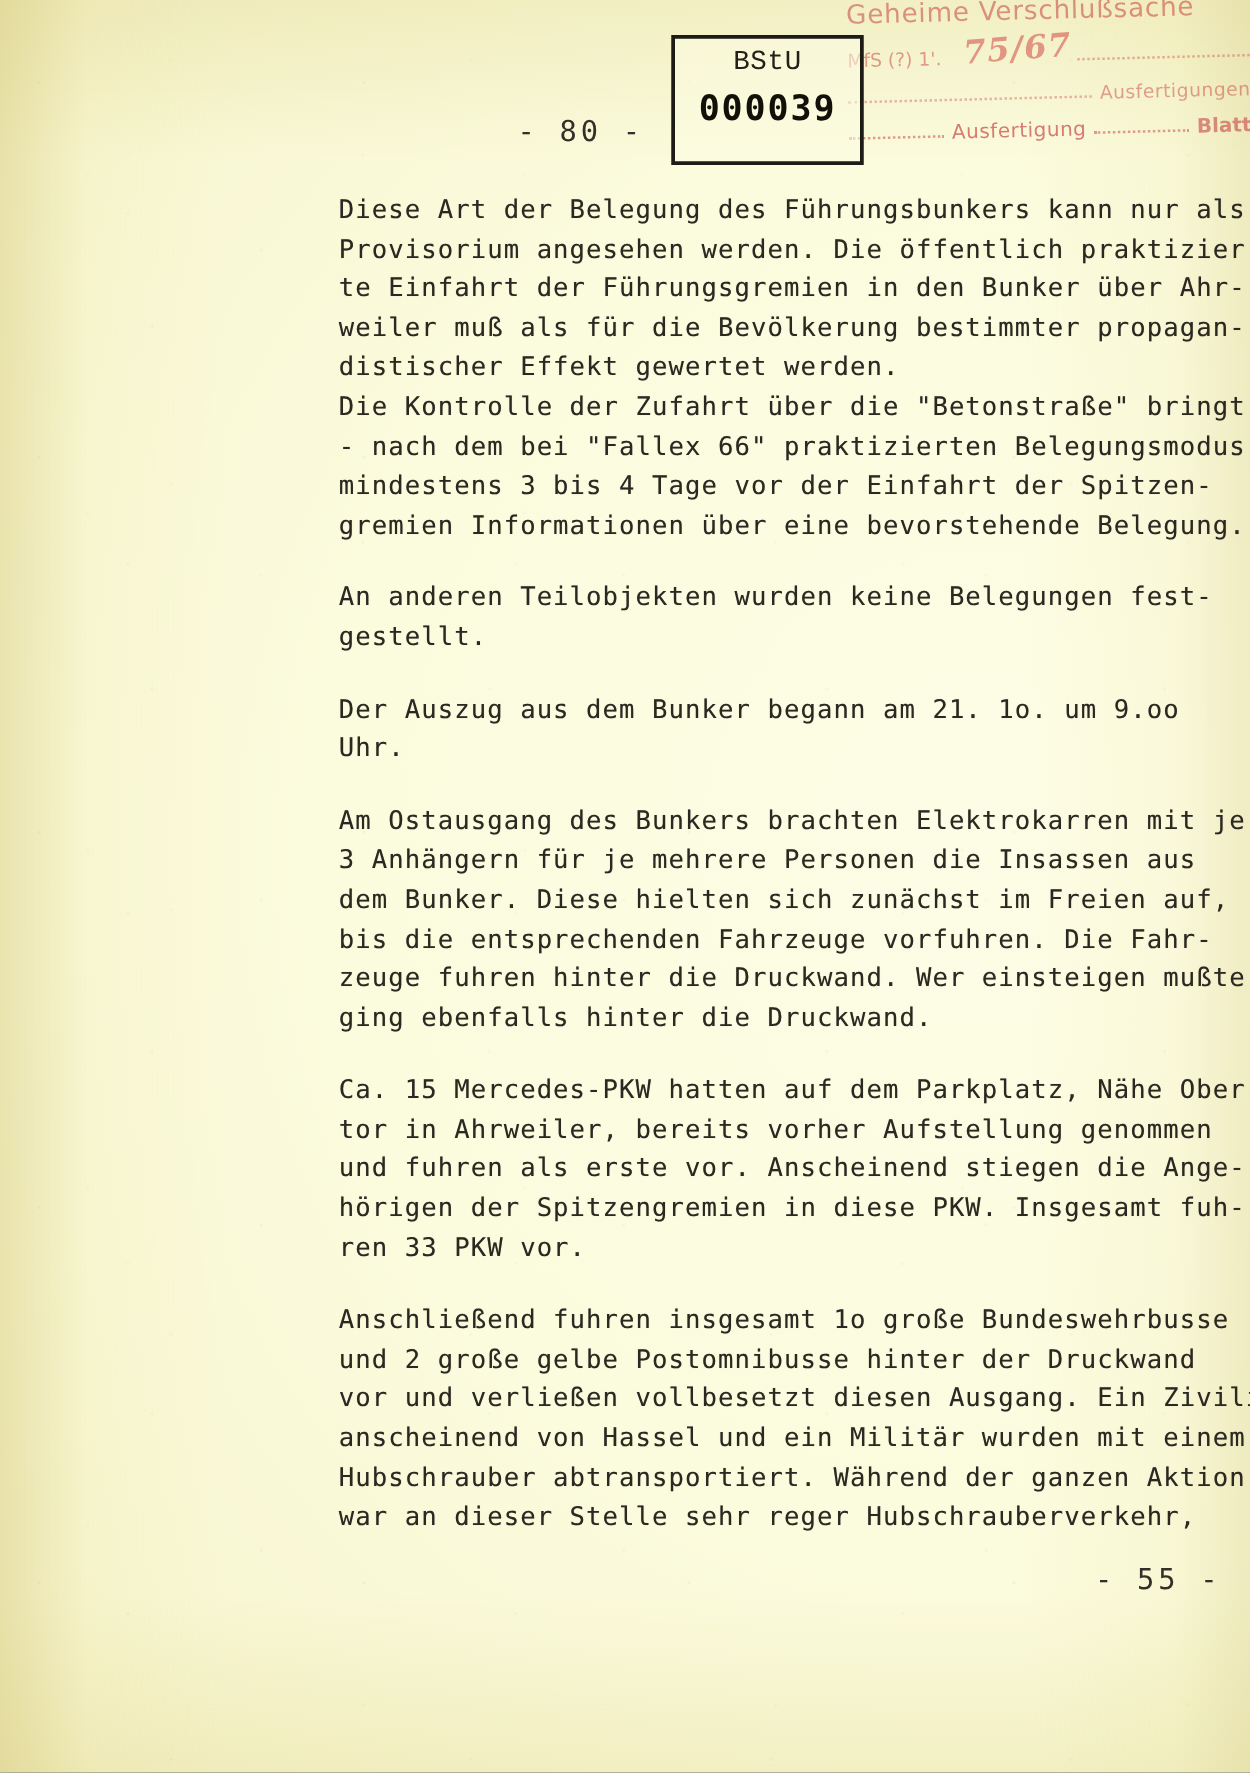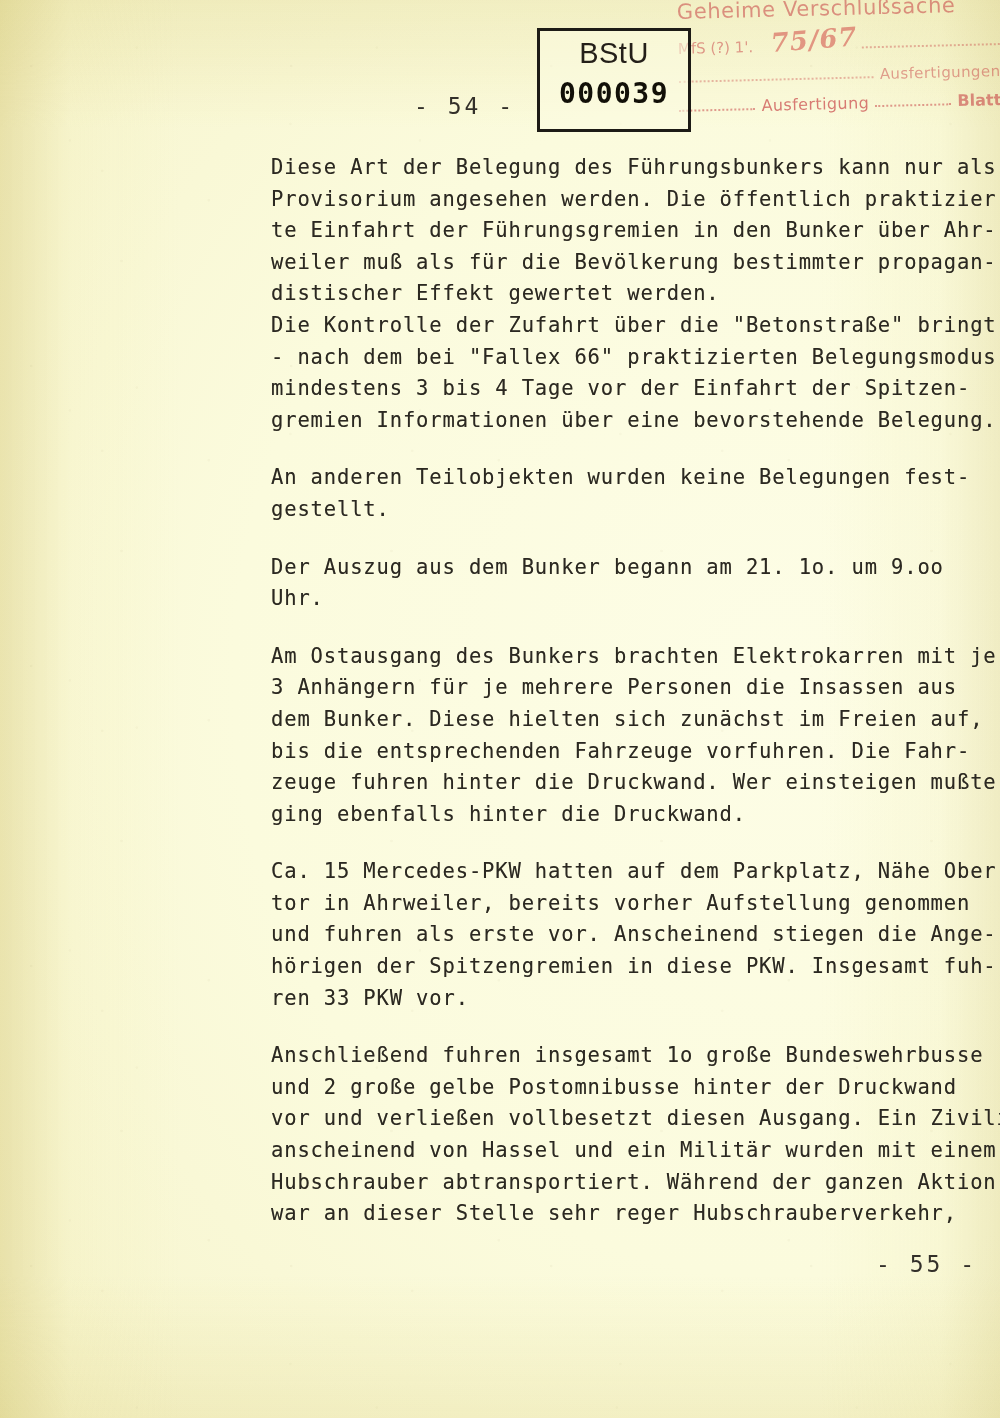--- a/index.html
+++ b/index.html
@@ -53,22 +53,22 @@
     left: 537px;
     top: 28px;
     width: 148px;
     height: 98px;
     border: 3px solid #1d1b16;
     background: rgba(252,252,226,.55);
     z-index: 4;
     text-align: center;
   }
   .bstu-label {
-    font-family: Liberation Sans, sans-serif;
-    font-size: 29px;
+    font-family: Liberation Mono, monospace;
+    font-size: 22px;
     letter-spacing: .5px;
     color: #241f19;
     margin-top: 8px;
     line-height: 1;
   }
   .bstu-number {
     font-family: "DejaVu Sans Mono", "Liberation Mono", monospace;
     font-size: 28px;
     font-weight: 700;
     letter-spacing: 1.5px;
@@ -194,21 +194,21 @@
       <span class="ss-dots"></span>
       <span class="ss-blatt">Blatt</span>
     </div>
   </div>
 
   <div class="bstu-stamp">
     <div class="bstu-label">BStU</div>
     <div class="bstu-number">000039</div>
   </div>
 
-  <div class="page-number-top">- 54 -</div>
+  <div class="page-number-top">- 80 -</div>
 
   <div class="body-text">
       <div class="para">
         <div class="line">Diese Art der Belegung des Führungsbunkers kann nur als</div>
         <div class="line">Provisorium angesehen werden. Die öffentlich praktizier-</div>
         <div class="line">te Einfahrt der Führungsgremien in den Bunker über Ahr-</div>
         <div class="line">weiler muß als für die Bevölkerung bestimmter propagan-</div>
         <div class="line">distischer Effekt gewertet werden.</div>
         <div class="line">Die Kontrolle der Zufahrt über die "Betonstraße" bringt</div>
         <div class="line">- nach dem bei "Fallex 66" praktizierten Belegungsmodus -</div>

